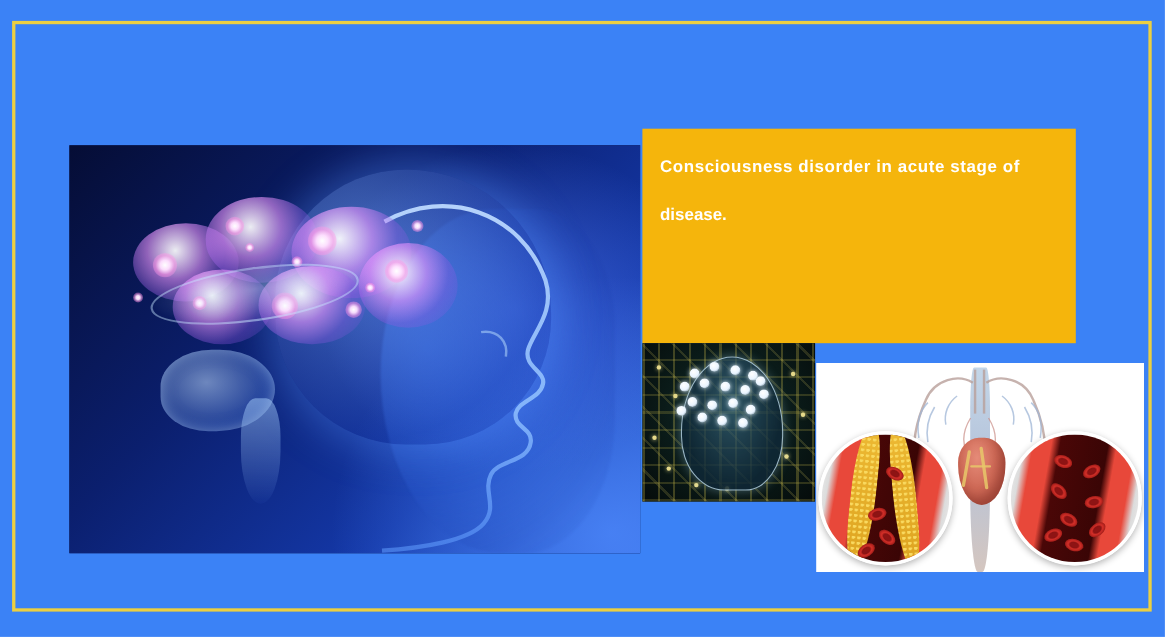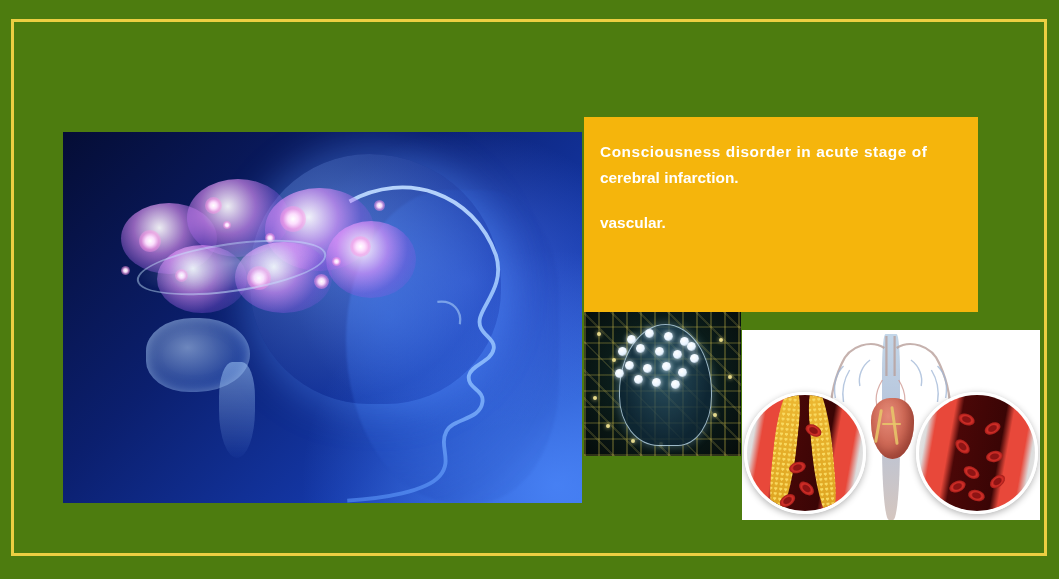--- a/index.html
+++ b/index.html
@@ -8,21 +8,21 @@
     padding: 0;
     background: #ffffff;
   }
   body {
     font-family: "Liberation Sans", sans-serif;
   }
   .slide {
     position: relative;
     width: 1059px;
     height: 579px;
-    background: #4d7c0f;
+    background: #3b82f6;
     overflow: hidden;
   }
   
   .frame {
     position: absolute;
     left: 11px;
     top: 19px;
     width: 1036px;
     height: 537px;
     border: 3px solid #eccf42;
@@ -353,23 +353,22 @@
       <div class="spark" style="left:72%; top:54%; width:9px;  height:9px;"></div>
     </div>
 
     <div class="corpus" style="left:14%; top:30%; width:36%; height:12%;"></div>
     <div class="cerebellum" style="left:16%; top:50%; width:20%; height:20%;"></div>
     <div class="stem" style="left:30%; top:62%; width:7%; height:26%;"></div>
   </div>
 
   <div class="callout">
     <p class="line-1">Consciousness disorder in acute stage of</p>
-    <p>cerebral infarction.</p>
     <div class="gap"></div>
-    <p>vascular.</p>
+    <p>disease.</p>
   </div>
 
   <div class="circuit-photo">
     <div class="circuit-bg"></div>
     <div class="circuit-node" style="left:8%;  top:14%;"></div>
     <div class="circuit-node" style="left:18%; top:32%;"></div>
     <div class="circuit-node" style="left:6%;  top:58%;"></div>
     <div class="circuit-node" style="left:14%; top:78%;"></div>
     <div class="circuit-node" style="left:86%; top:18%;"></div>
     <div class="circuit-node" style="left:92%; top:44%;"></div>

